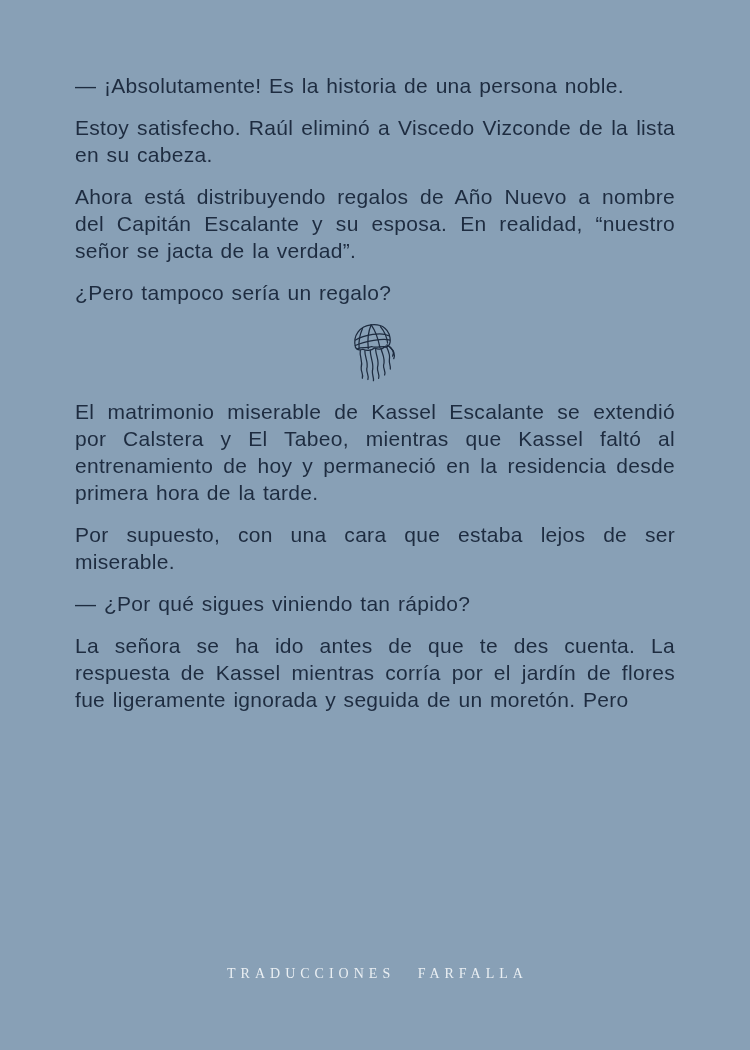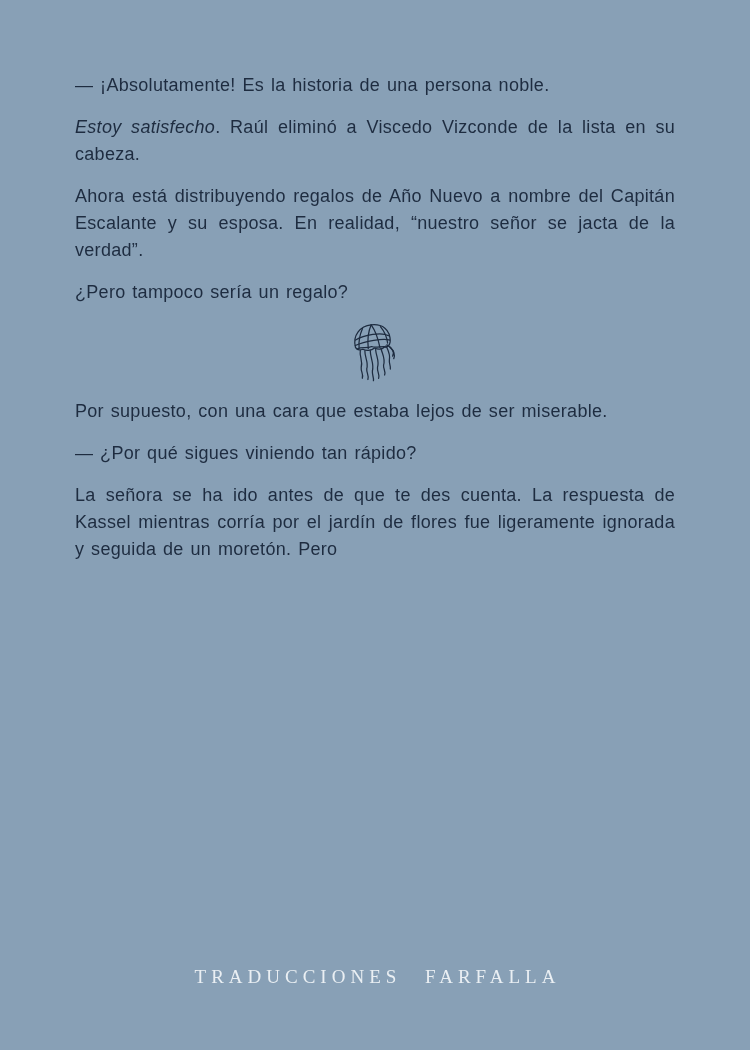--- a/index.html
+++ b/index.html
@@ -18,44 +18,44 @@
     width:750px;height:1050px;
     background:var(--bg);
     overflow:hidden;
   }
   .content{
     position:absolute;
     left:75px;top:72px;width:600px;
   }
   .content p{
     margin:0 0 15px 0;
-    font-size:18px;
+    font-size:21px;
     line-height:27px;
     letter-spacing:0.3px;
     word-spacing:1.5px;
     color:var(--ink);
     text-align:justify;
   }
-  .content p span.it{font-style:italic;}
+  .content p span.it{}
   .ornament{
     display:flex;
     justify-content:center;
     margin:2px 0 14px 0;
   }
   .ornament svg{
     width:54px;height:63px;
     color:var(--ink);
     transform:rotate(-6deg);
   }
   .footer{
     position:absolute;
     left:0;top:966px;width:750px;
     text-align:center;
     font-family:"Liberation Serif", serif;
-    font-size:19px;
+    font-size:14px;
     letter-spacing:5px;
     word-spacing:14px;
     padding-left:5px; 
     box-sizing:border-box;
     color:var(--footer-ink);
   }
 </style>
 </head>
 <body>
 
@@ -91,20 +91,21 @@
         <path d="M31,32 C31,40 34,45 31,52 C30,57 33,60 31,64"></path>
         <path d="M37,31 C38,38 41,43 38,50 C37,54 40,57 38,61"></path>
         <path d="M43,29 C45,35 47,39 45,45 C44,49 46,52 45,55"></path>
 
         <path d="M44,28 C50,32 52,38 49,41"></path>
         <path d="M47,31 C51,35 52,40 50,44"></path>
       </svg>
     </div>
 
     <div id="paras-after">
+        <p><span>El matrimonio miserable de Kassel Escalante se extendió por Calstera y El Tabeo, mientras que Kassel faltó al entrenamiento de hoy y permaneció en la residencia desde primera hora de la tarde.</span></p>
         <p><span>Por supuesto, con una cara que estaba lejos de ser miserable.</span></p>
         <p><span>— ¿Por qué sigues viniendo tan rápido?</span></p>
         <p><span>La señora se ha ido antes de que te des cuenta. La respuesta de Kassel mientras corría por el jardín de flores fue ligeramente ignorada y seguida de un moretón. Pero</span></p>
       </div>
 
   </div>
 
   <div class="footer">TRADUCCIONES FARFALLA</div>
 
 </div>

